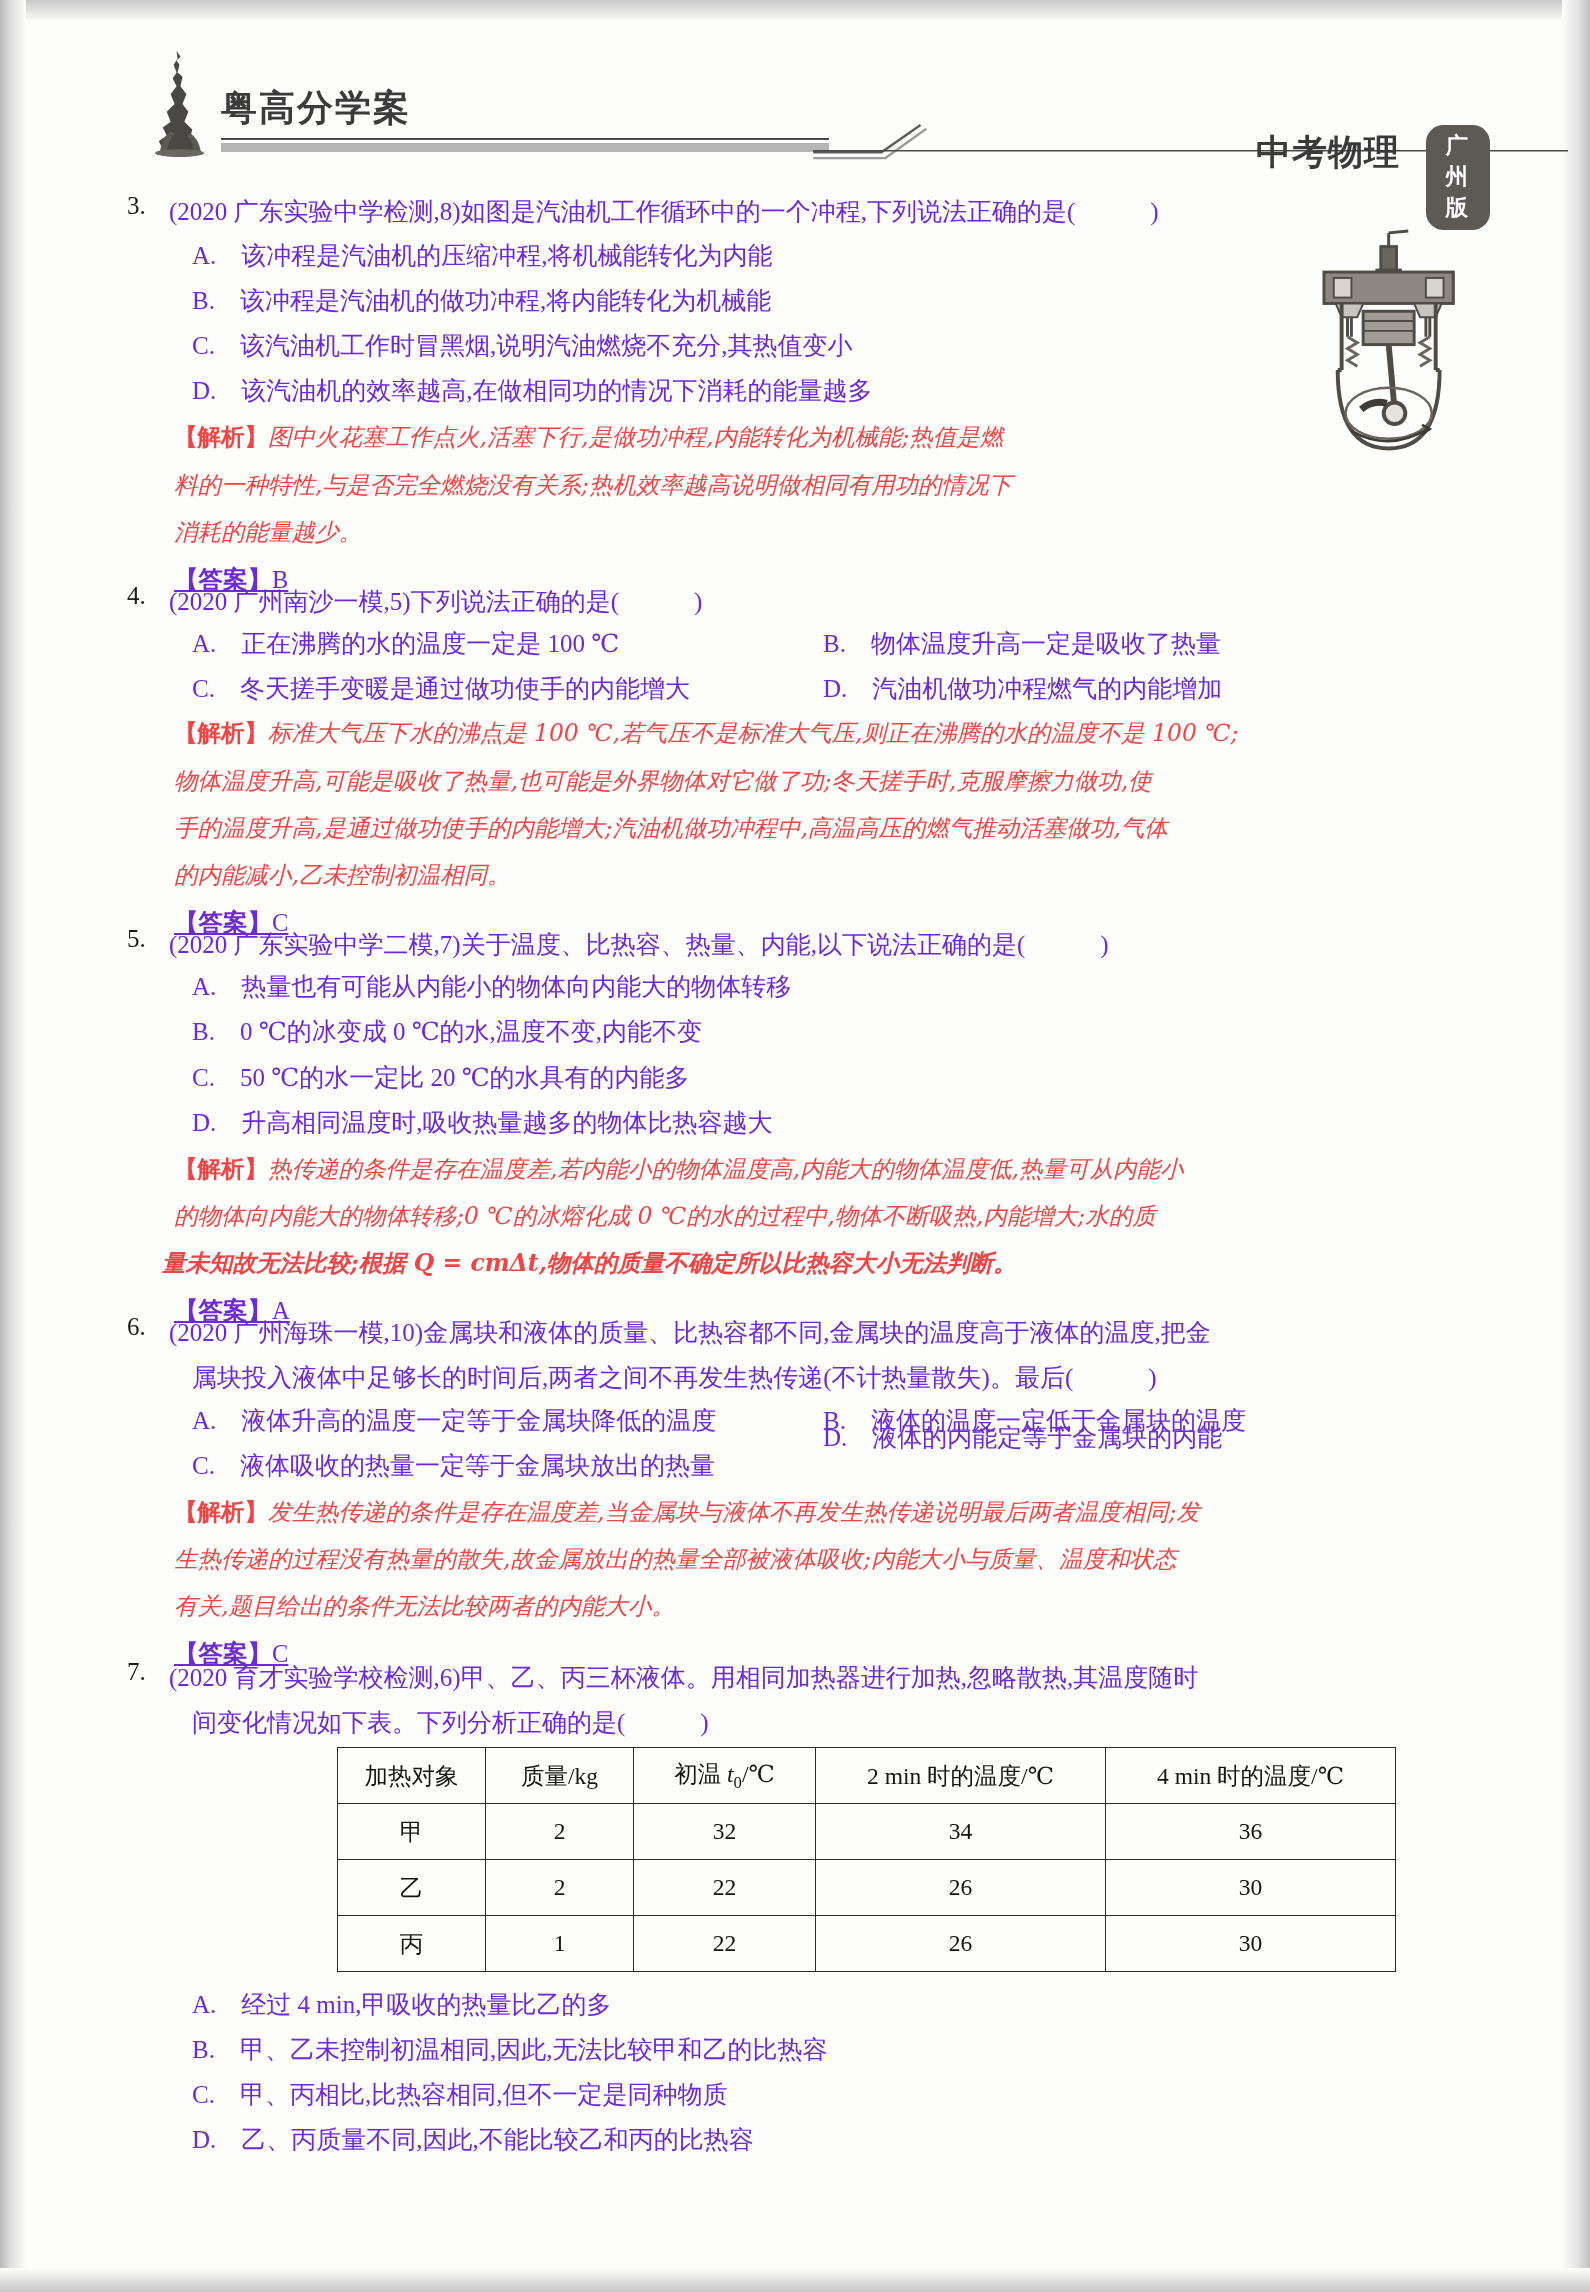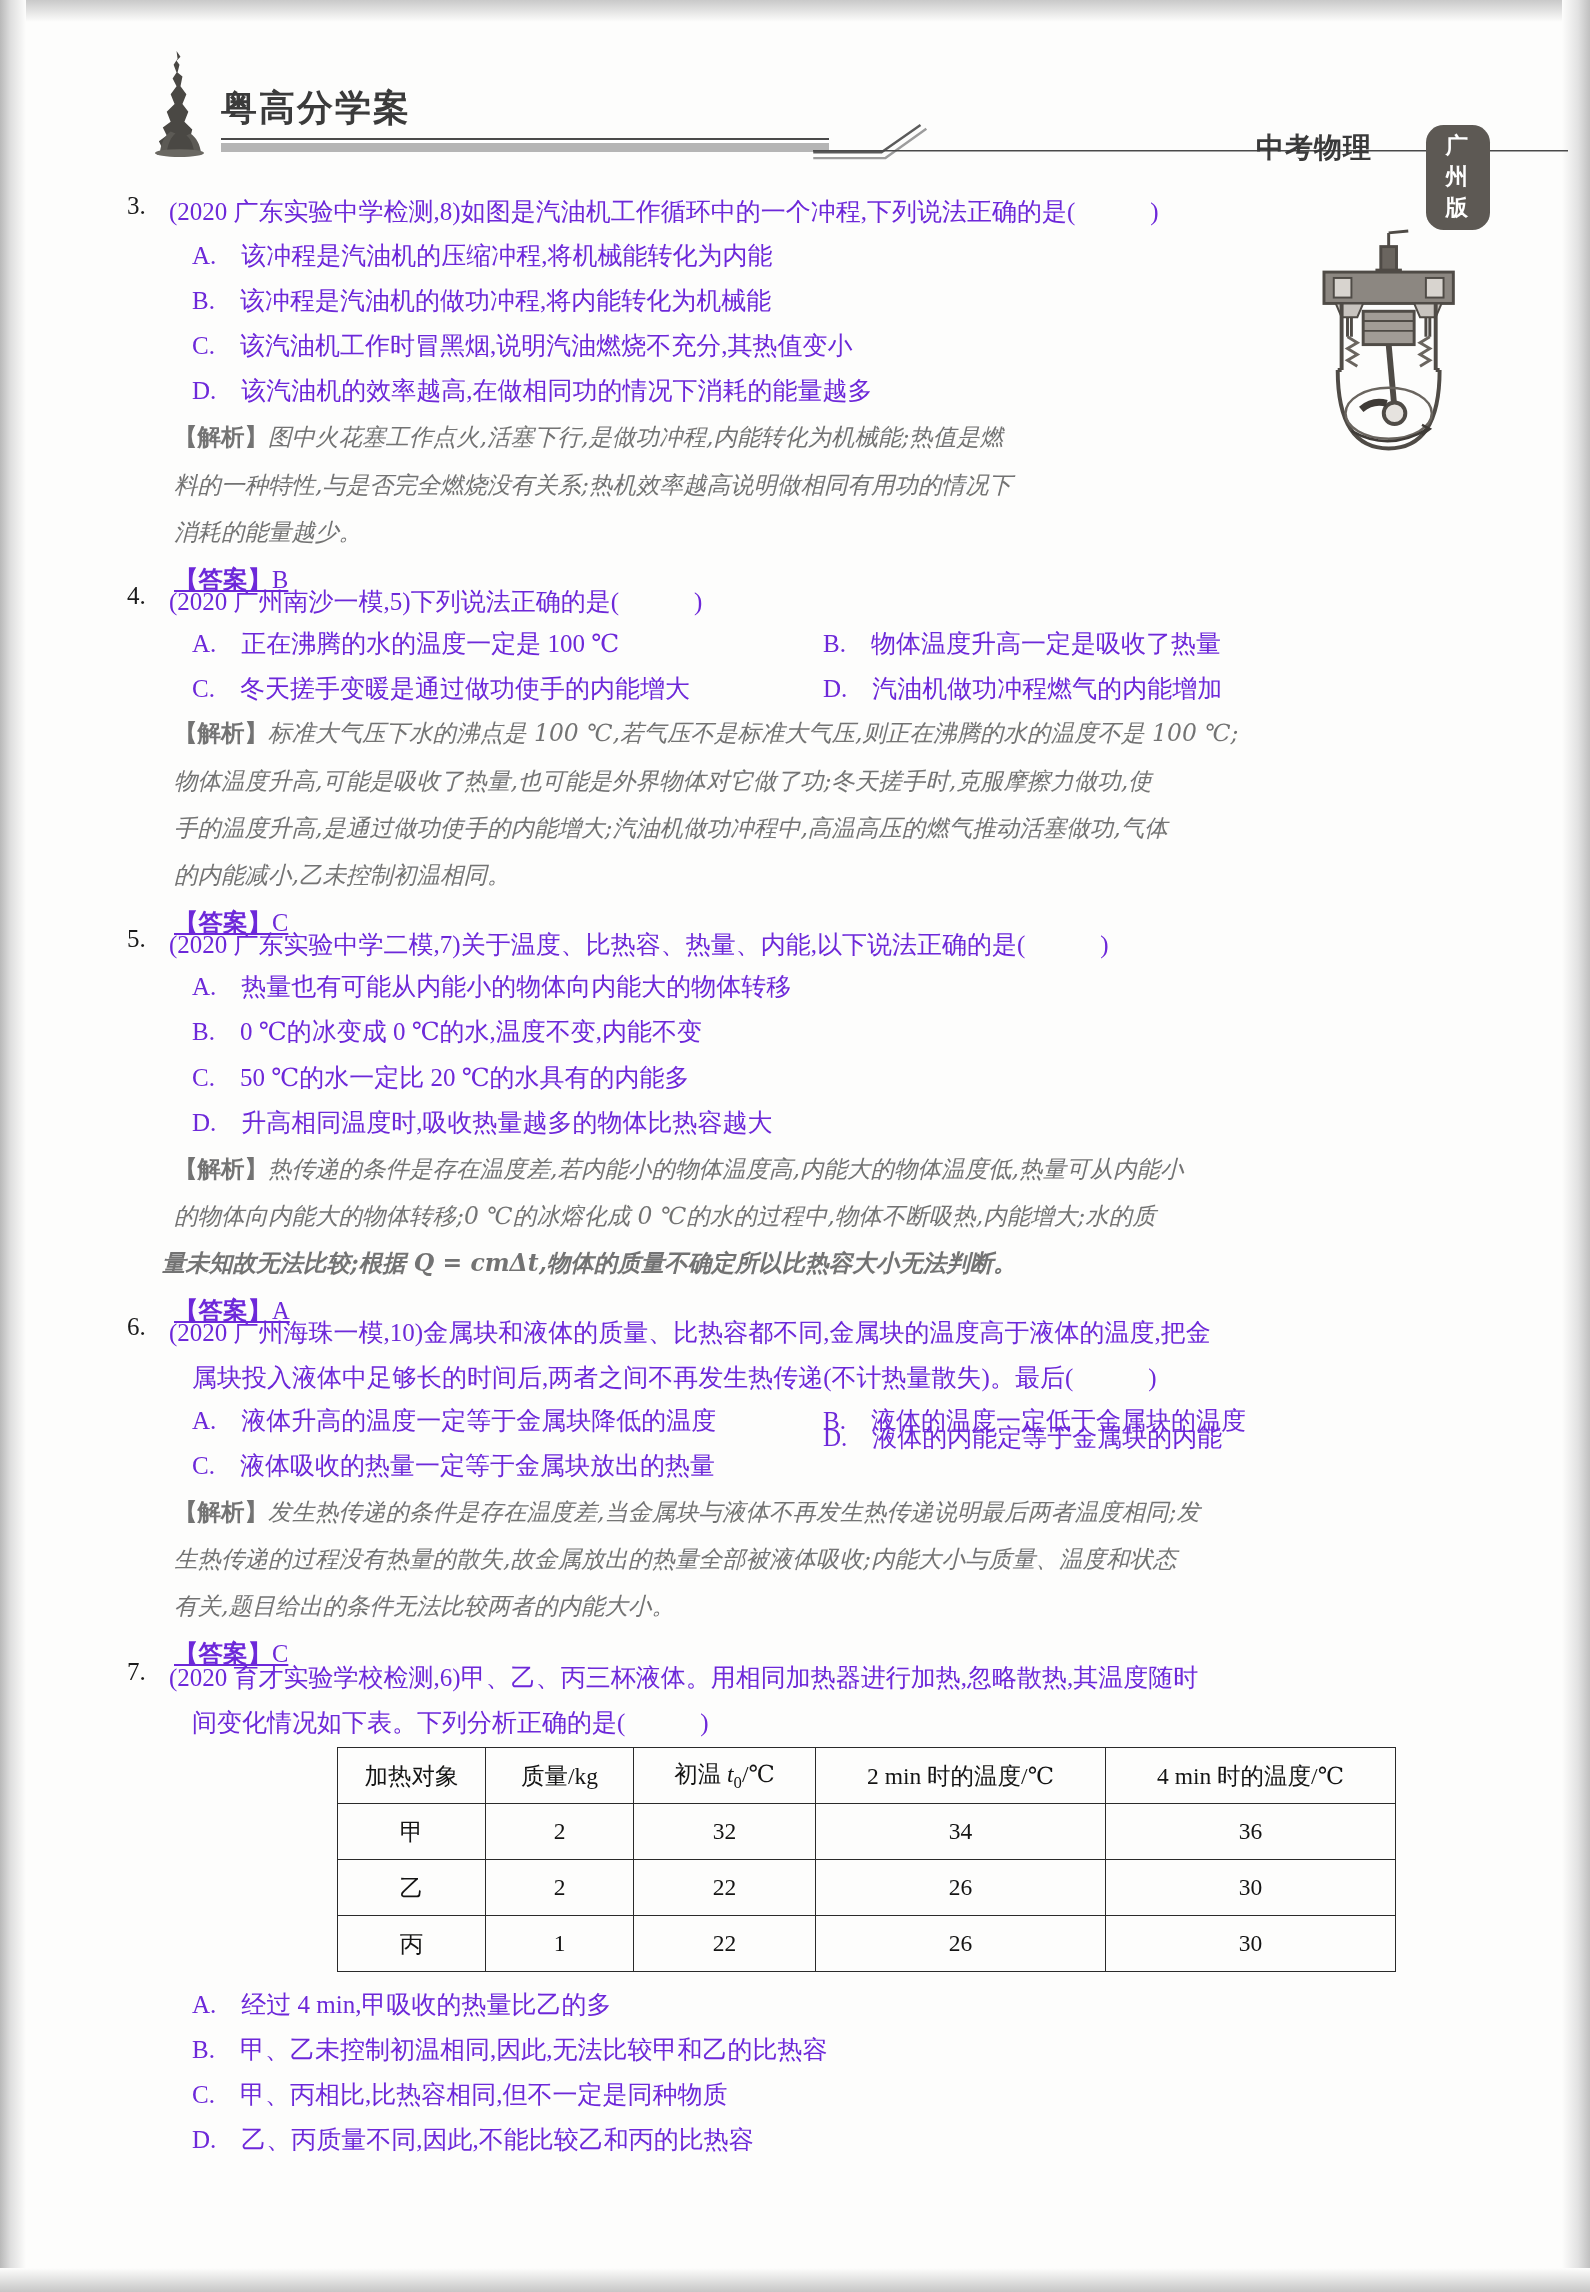--- a/index.html
+++ b/index.html
@@ -100,21 +100,21 @@
     top: 78px;
     width: 176px;
     height: 39px;
   }
   .header-subject {
     position: absolute;
     left: 1129px;
     top: 84px;
     font-family: "DejaVu Sans", sans-serif;
     font-weight: bold;
-    font-size: 28px;
+    font-size: 35px;
     color: #3a3a3a;
     letter-spacing: 1px;
   }
   .edition-badge {
     position: absolute;
     left: 1299px;
     top: 80px;
     padding: 4.9px 19.6px 6.9px 19.6px;
     background: #5d5954;
     color: #ffffff;
@@ -145,21 +145,21 @@
     font-size: 25px;
     color: #1b1b1b;
   }
   .opt {
     font-size: 25px;
   }
   .analysis {
     font-size: 23.5px;
     font-family: "DejaVu Serif", "Liberation Serif", serif;
     font-style: italic;
-    color: #737373;
+    color: #ef4444;
   }
   .analysis .tag,
   .answer .tag {
     font-style: normal;
     font-weight: bold;
     font-family: "Liberation Serif", serif;
   }
   .answer {
     font-size: 24.5px;
     text-decoration: underline;

